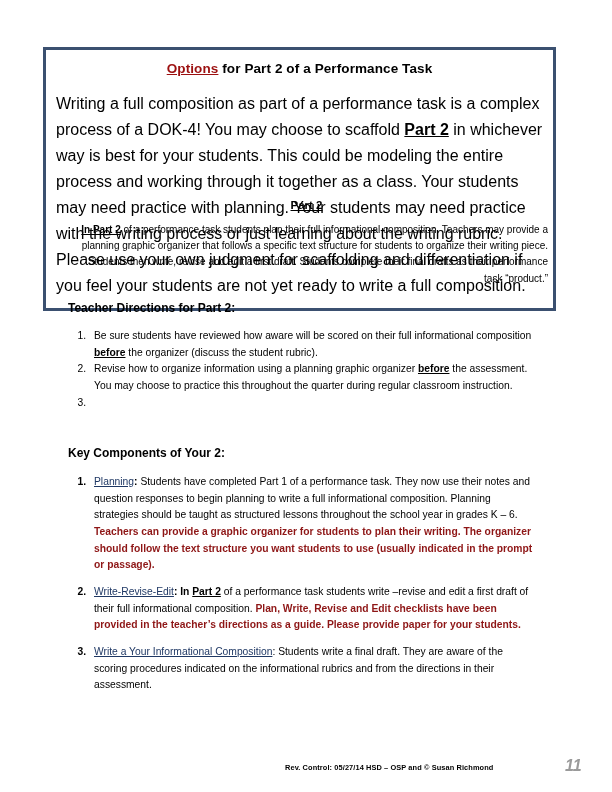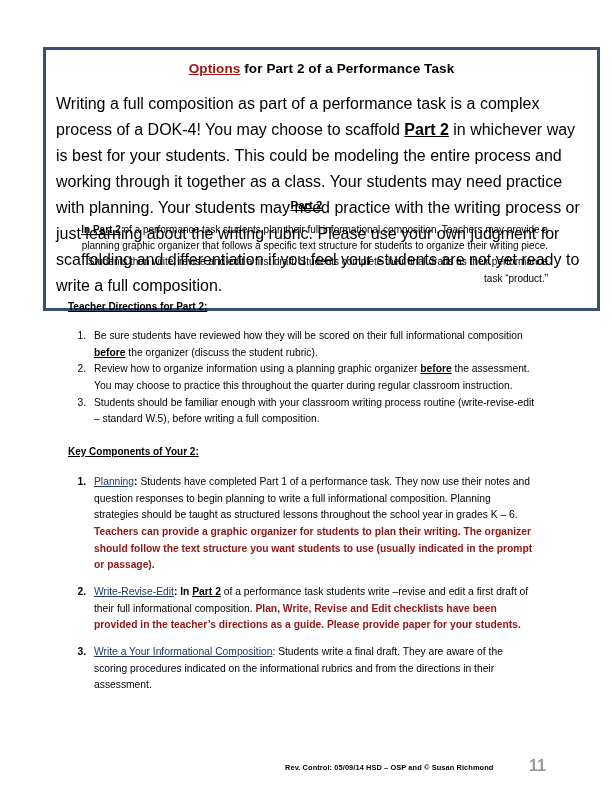--- a/index.html
+++ b/index.html
@@ -22,21 +22,21 @@
     width: 612px;
     height: 792px;
     background: #ffffff;
   }
 
   
   .callout {
     position: absolute;
     left: 43px;
     top: 47px;
-    width: 557px;
+    width: 513px;
     box-sizing: border-box;
     border: 3px solid #3b5070;
     padding: 8px 10px 10px 10px;
     background: #ffffff;
   }
   .callout-title {
     text-align: center;
     font-size: 13.5px;
     font-weight: bold;
     line-height: 1.35;
@@ -67,23 +67,22 @@
 
   .para {
     position: absolute;
     font-size: 10px;
     line-height: 1.62;
     text-align: right;
   }
 
   .sec-heading {
     position: absolute;
-    font-size: 10px;
+    font-size: 12px;
     font-weight: bold;
-    text-decoration: underline;
   }
 
   
   .olist {
     position: absolute;
     font-size: 10.3px;
     line-height: 1.62;
   }
   .oitem {
     position: relative;
@@ -139,27 +138,27 @@
   <div class="part-heading" style="top:199px;">Part 2</div>
 
   <div class="para" style="left:68px; top:222px; width:480px;">
     <span class="bu">In Part 2</span><span> of a performance task students plan their full informational composition.  Teachers may provide a planning graphic organizer that follows a specific text structure  for students to organize their writing piece. Students then write, revise and edit a first draft.   Students complete their final drafts as their performance task “product.”</span>
   </div>
 
   <div class="sec-heading" style="left:68px; top:301px;">Teacher Directions for Part 2:</div>
 
   <div class="olist" style="left:68px; top:328px; width:470px;">
     <div class="oitem">
-      <span class="num">1.</span><span>Be sure students have reviewed how they will be scored on their full informational composition </span><span class="bu">before</span><span> the organizer (discuss the student rubric).</span>
+      <span class="num">1.</span><span>Be sure students have reviewed how aware will be scored on their full informational composition </span><span class="bu">before</span><span> the organizer (discuss the student rubric).</span>
     </div>
     <div class="oitem">
-      <span class="num">2.</span><span>Review how to organize information using a planning graphic organizer </span><span class="bu">before</span><span> the assessment. You may choose to practice this throughout the quarter during regular classroom instruction.</span>
+      <span class="num">2.</span><span>Revise how to organize information using a planning graphic organizer </span><span class="bu">before</span><span> the assessment. You may choose to practice this throughout the quarter during regular classroom instruction.</span>
     </div>
     <div class="oitem">
-      <span class="num">3.</span><span>Students should be familiar enough with your classroom writing process routine (write-revise-edit – standard W.5), before writing a full composition.</span>
+      <span class="num">3.</span>
     </div>
   </div>
 
   <div class="sec-heading" style="left:68px; top:446px;">Key Components of Your 2:</div>
 
   <div class="olist spaced" style="left:68px; top:474px; width:470px;">
 
     <div class="oitem">
       <span class="num">1.</span><span class="navy">Planning</span><span class="b">:  </span><span>Students have completed Part 1 of a performance task. They now use their notes and question responses to begin planning to write a full informational composition. Planning  strategies should  be taught as structured lessons throughout the school year in grades K – 6.  </span><span class="red">Teachers can provide a graphic organizer for students to plan their writing. The organizer should follow the text structure you want students to use (usually indicated in the prompt or passage).</span>
     </div>
@@ -167,16 +166,16 @@
     <div class="oitem">
       <span class="num">2.</span><span class="navy">Write-Revise-Edit</span><span class="b">:  In </span><span class="bu">Part 2</span><span> of a performance task students write –revise and edit a first draft of their full informational composition.   </span><span class="red">Plan, Write, Revise and Edit checklists have been provided in the teacher’s directions as a guide. Please provide paper for your students.</span>
     </div>
 
     <div class="oitem">
       <span class="num">3.</span><span class="navy">Write a Your Informational Composition</span><span>: </span><span>Students write a final draft.  They are aware of the scoring procedures indicated on the informational rubrics and from the directions in their assessment.</span>
     </div>
 
   </div>
 
-  <div class="footer-note" style="left:285px; top:763px;">Rev. Control: 05/09/14 HSD – OSP and © Susan Richmond</div>
-  <div class="page-number" style="left:529px; top:757px;">11</div>
+  <div class="footer-note" style="left:285px; top:763px;">Rev. Control: 05/27/14 HSD – OSP and © Susan Richmond</div>
+  <div class="page-number" style="left:565px; top:757px;font-style:italic;">11</div>
 
 </div>
 
 </body></html>

